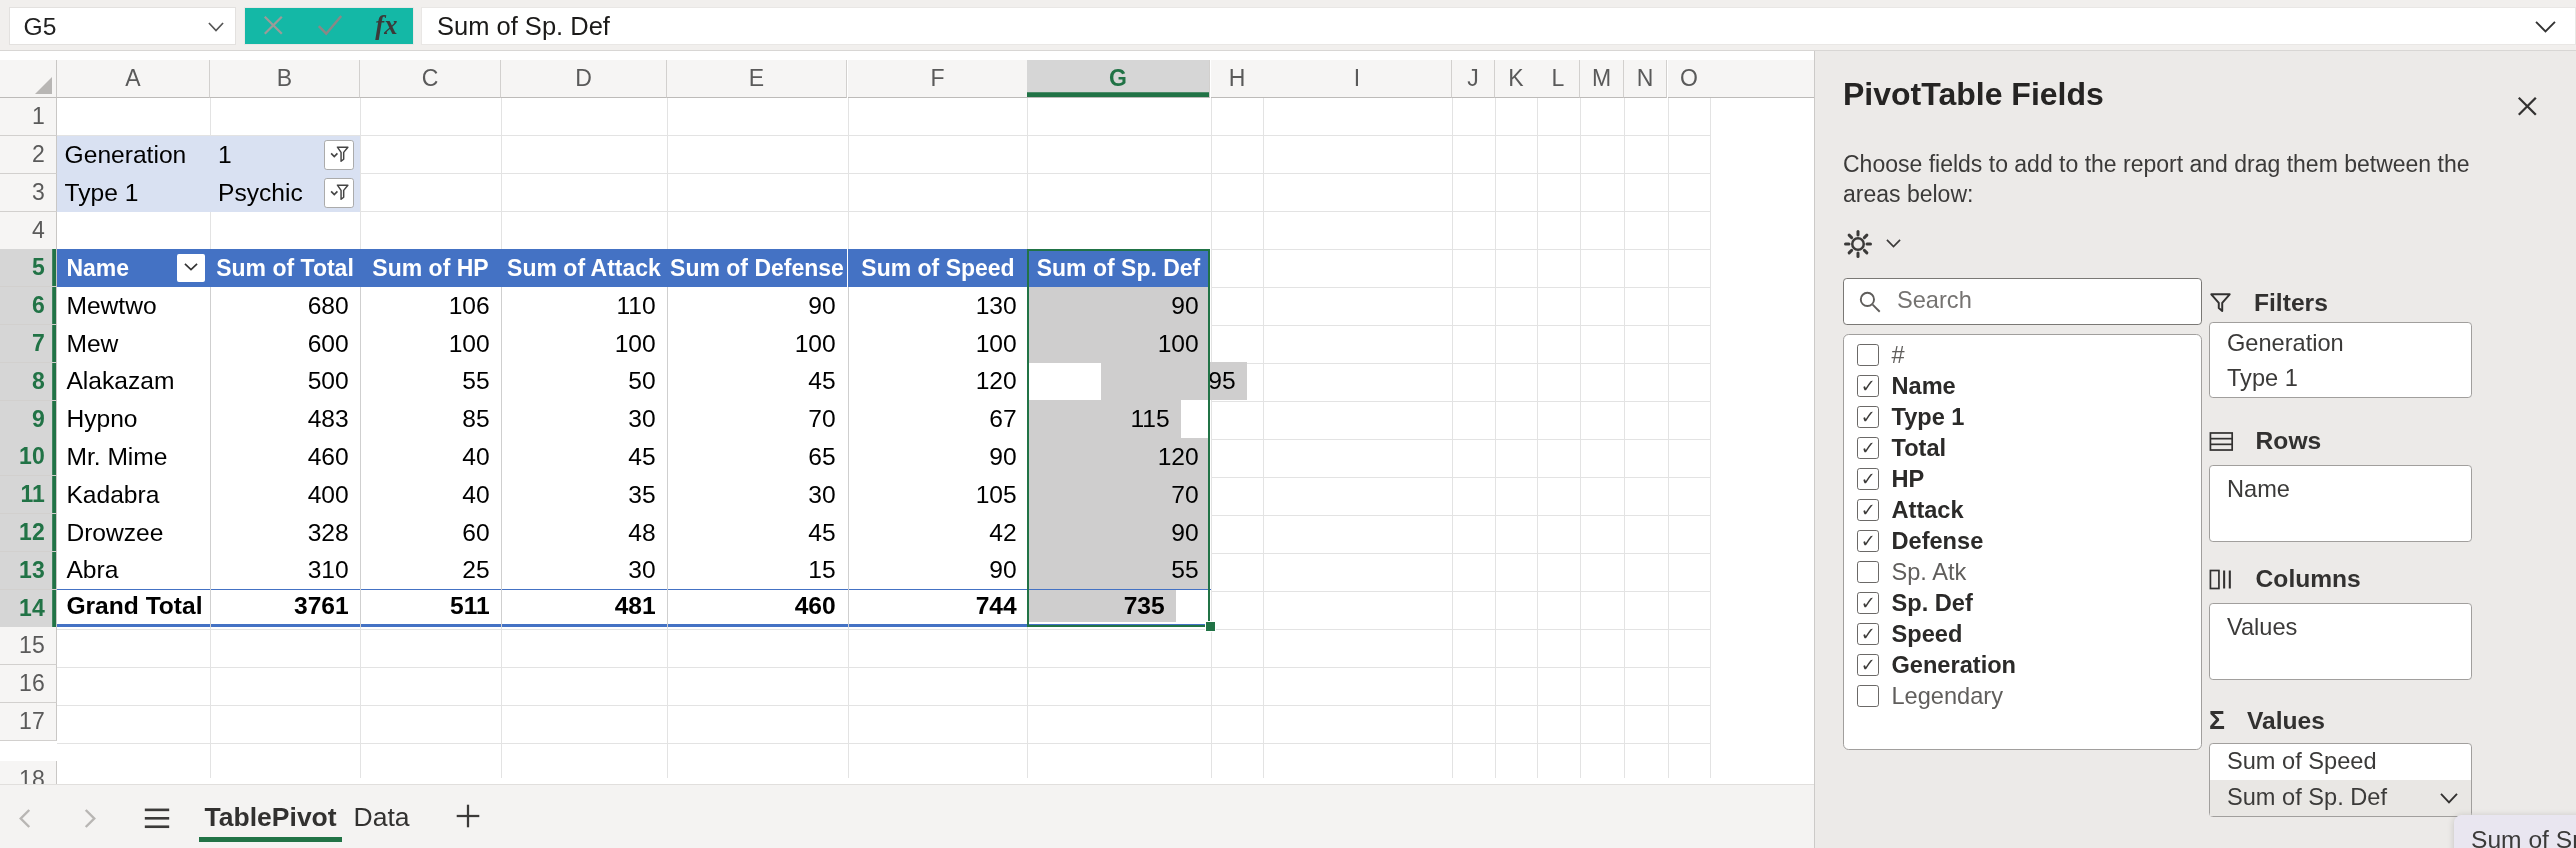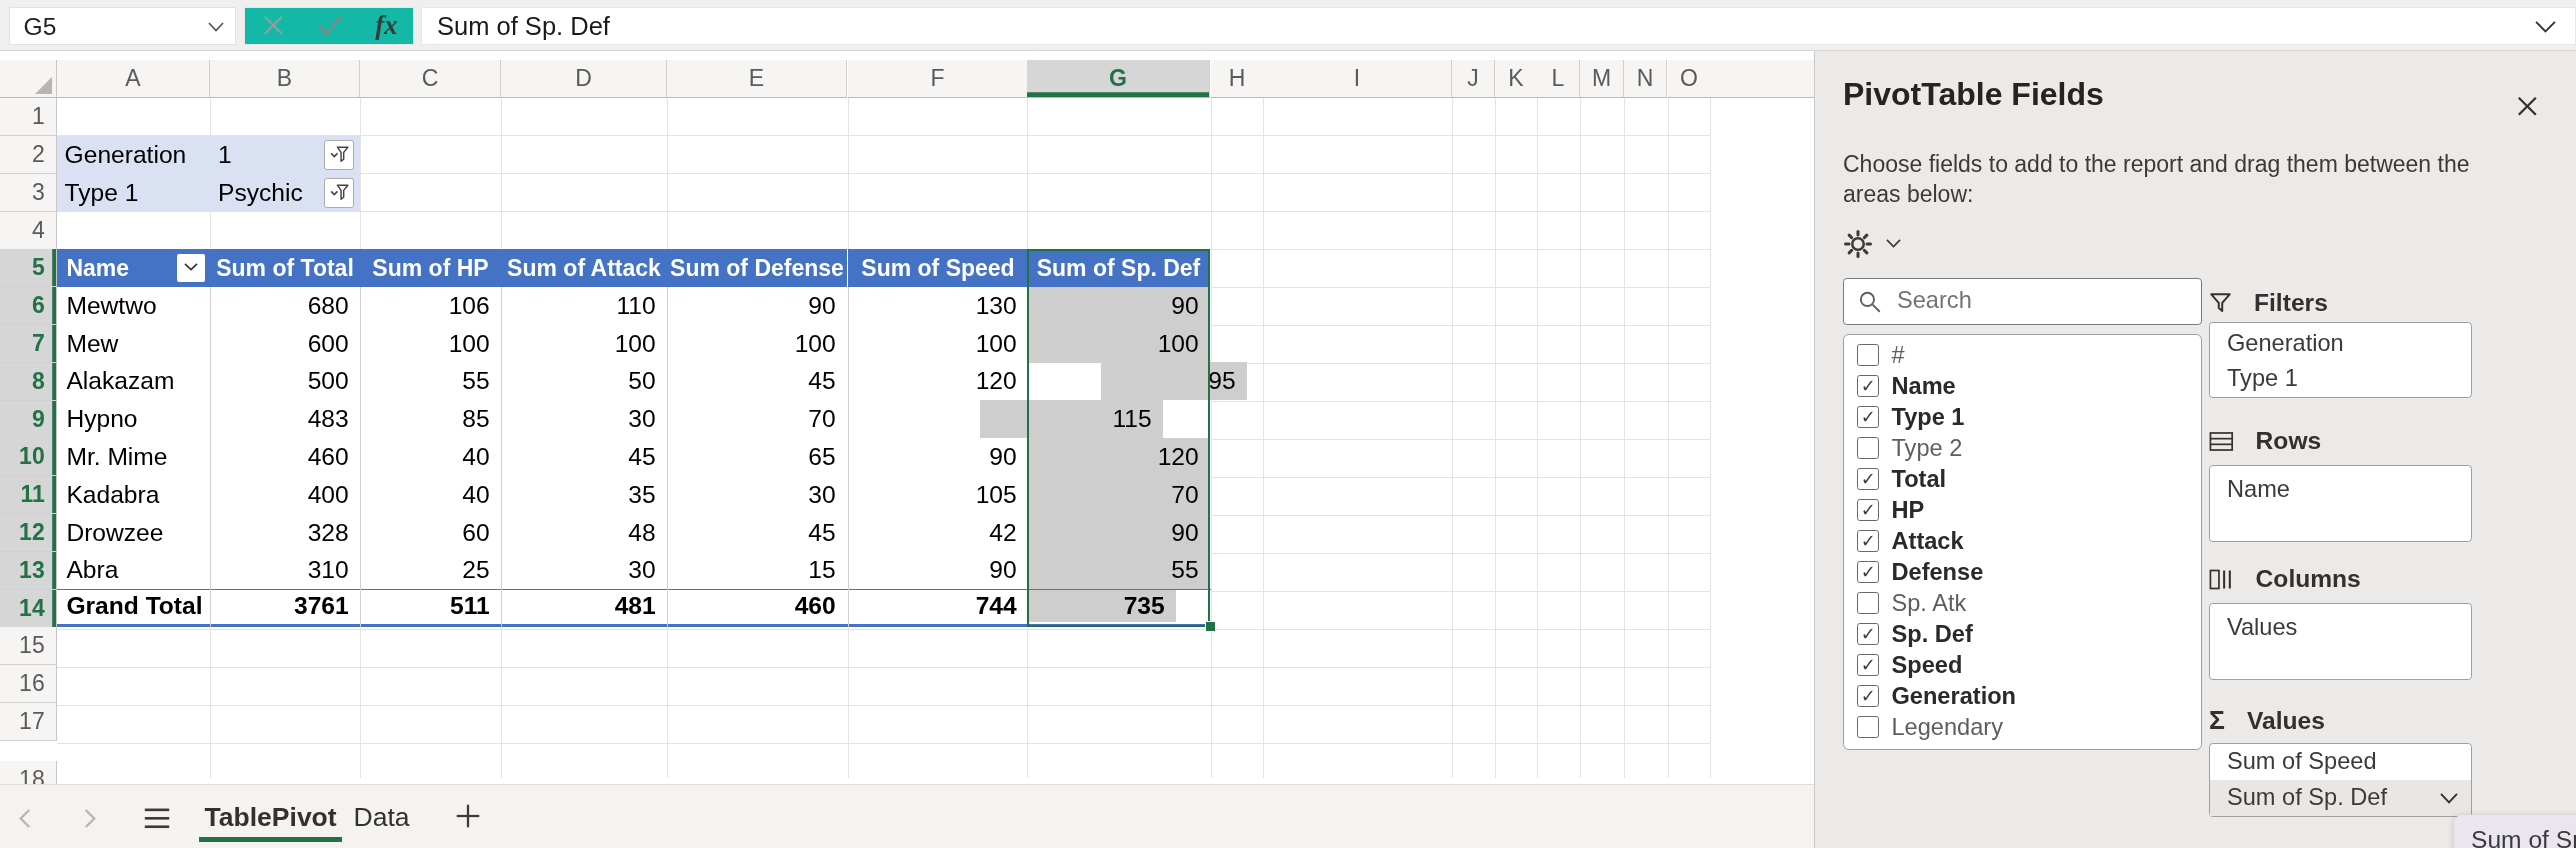--- a/index.html
+++ b/index.html
@@ -228,21 +228,21 @@
           <div class="pcell num" style="left: 791px; width: 180px;">120</div>
           <div class="pcell num gsel" style="left: 1004px; width: 146px; margin-left: 40px;">95</div>
         </div>
         <div class="prow" style="top: 151px;">
           <div class="pcell name" style="left: 0px; width: 153px;">Hypno</div>
           <div class="pcell num" style="left: 153px; width: 150px;">483</div>
           <div class="pcell num" style="left: 303px; width: 141px;">85</div>
           <div class="pcell num" style="left: 444px; width: 166px;">30</div>
           <div class="pcell num" style="left: 610px; width: 180px;">70</div>
           <div class="pcell num" style="left: 791px; width: 180px;">67</div>
-          <div class="pcell num gsel" style="left: 923px; width: 183px;">115</div>
+          <div class="pcell num gsel" style="left: 970px; width: 154px;">115</div>
         </div>
         <div class="prow" style="top: 189px;">
           <div class="pcell name" style="left: 0px; width: 153px;">Mr. Mime</div>
           <div class="pcell num" style="left: 153px; width: 150px;">460</div>
           <div class="pcell num" style="left: 303px; width: 141px;">40</div>
           <div class="pcell num" style="left: 444px; width: 166px;">45</div>
           <div class="pcell num" style="left: 610px; width: 180px;">65</div>
           <div class="pcell num" style="left: 791px; width: 180px;">90</div>
           <div class="pcell num gsel" style="left: 970px; width: 183px;">120</div>
         </div>
@@ -358,24 +358,20 @@
           <span class="flab">#</span>
         </div>
         <div class="frow checked">
           <span class="cb">✓</span>
           <span class="flab">Name</span>
         </div>
         <div class="frow checked">
           <span class="cb">✓</span>
           <span class="flab">Type 1</span>
         </div>
-        <div class="frow">
-          <span class="cb"></span>
-          <span class="flab">Type 2</span>
-        </div>
         <div class="frow checked">
           <span class="cb">✓</span>
           <span class="flab">Total</span>
         </div>
         <div class="frow checked">
           <span class="cb">✓</span>
           <span class="flab">HP</span>
         </div>
         <div class="frow checked">
           <span class="cb">✓</span>

